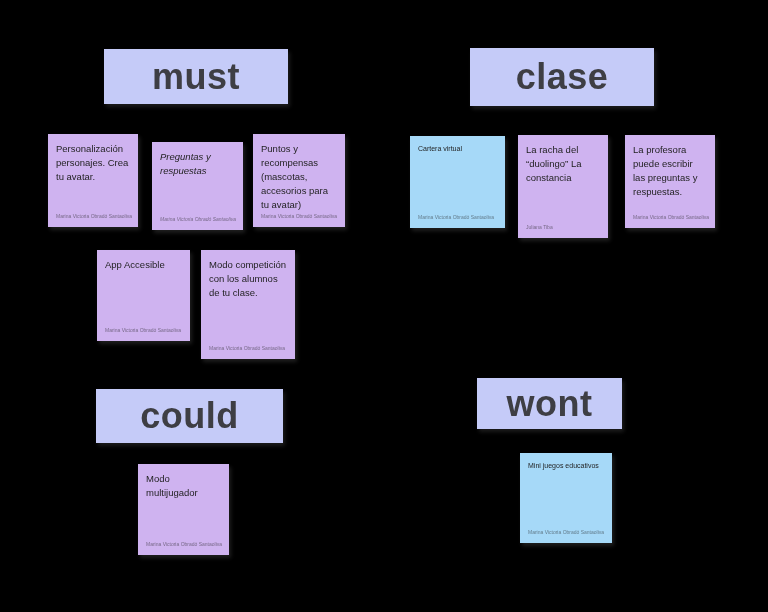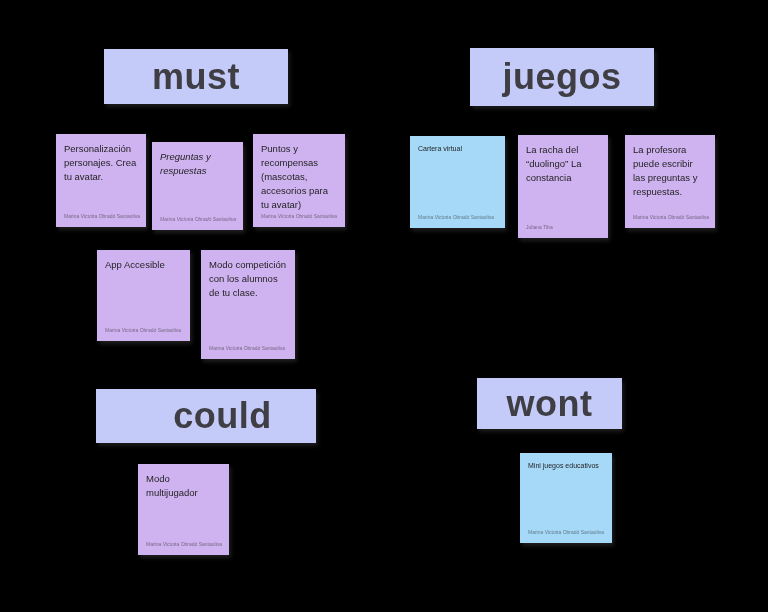--- a/index.html
+++ b/index.html
@@ -54,27 +54,27 @@
     overflow:hidden;
   }
 </style>
 </head>
 <body>
 
 <div class="board">
 
   <div class="header" style="left:104px;top:49px;width:184px;height:55px;">must</div>
 
-  <div class="header" style="left:470px;top:48px;width:184px;height:58px;">juegos</div>
+  <div class="header" style="left:470px;top:48px;width:184px;height:58px;">clase</div>
 
-  <div class="header" style="left:96px;top:389px;width:187px;height:54px;padding-left:33px;">could</div>
+  <div class="header" style="left:96px;top:389px;width:187px;height:54px;">could</div>
 
   <div class="header" style="left:477px;top:378px;width:145px;height:51px;">wont</div>
 
-  <div class="note purple" style="left:56px;top:134px;width:90px;height:93px;">
+  <div class="note purple" style="left:48px;top:134px;width:90px;height:93px;">
     <div class="note-text">Personalización personajes. Crea tu avatar.</div>
     <div class="note-author">Marina Victoria Obradó Santaoliva</div>
   </div>
 
   <div class="note purple" style="left:152px;top:142px;width:91px;height:88px;font-style:italic;">
     <div class="note-text">Preguntas y respuestas</div>
     <div class="note-author">Marina Victoria Obradó Santaoliva</div>
   </div>
 
   <div class="note purple" style="left:253px;top:134px;width:92px;height:93px;">

